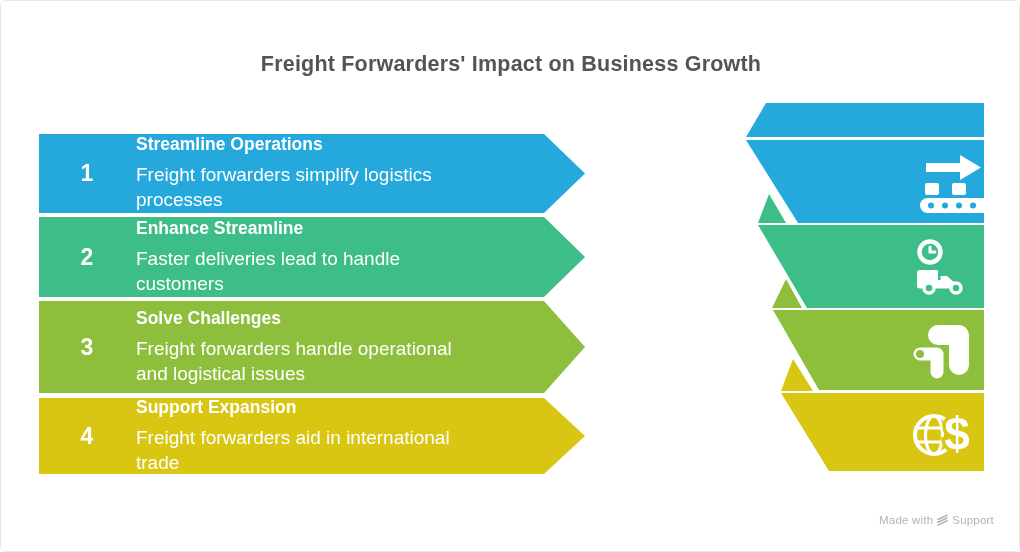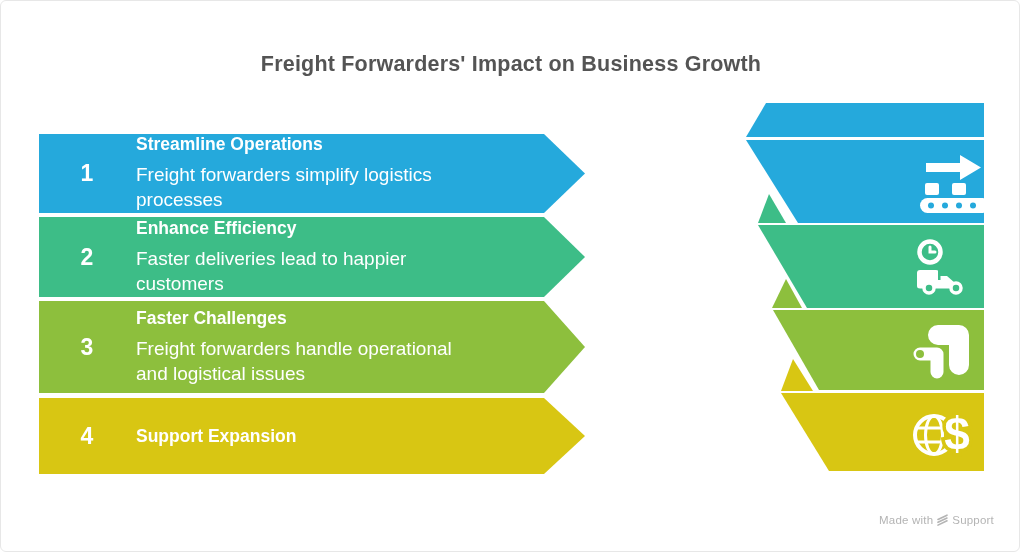--- a/index.html
+++ b/index.html
@@ -92,37 +92,38 @@
     <div class="num">1</div>
     <div class="txt">
       <div class="t">Streamline Operations</div>
       <div class="d">Freight forwarders simplify logistics processes</div>
     </div>
   </div>
 
   <div class="banner s2">
     <div class="num">2</div>
     <div class="txt">
-      <div class="t">Enhance Efficiency</div>
-      <div class="d">Faster deliveries lead to happier customers</div>
+      <div class="t">Enhance Streamline</div>
+      <div class="d">Faster deliveries lead to handle customers</div>
     </div>
   </div>
 
   <div class="banner s3">
     <div class="num">3</div>
     <div class="txt">
-      <div class="t">Faster Challenges</div>
+      <div class="t">Solve Challenges</div>
       <div class="d">Freight forwarders handle operational and logistical issues</div>
     </div>
   </div>
 
   <div class="banner s4">
     <div class="num">4</div>
     <div class="txt">
       <div class="t">Support Expansion</div>
+      <div class="d">Freight forwarders aid in international trade</div>
     </div>
   </div>
 
   <svg class="ribbon" width="260" height="380" viewBox="0 0 260 380">
 
     <polygon class="f-green" points="28,97 45,126 17,126"></polygon>
     <polygon class="f-olive" points="45,182 61,211 31,211"></polygon>
     <polygon class="f-yellow" points="52,262 72,294 40,294"></polygon>
 
     <polygon class="f-blue" points="25,6 243,6 243,40 5,40"></polygon>

